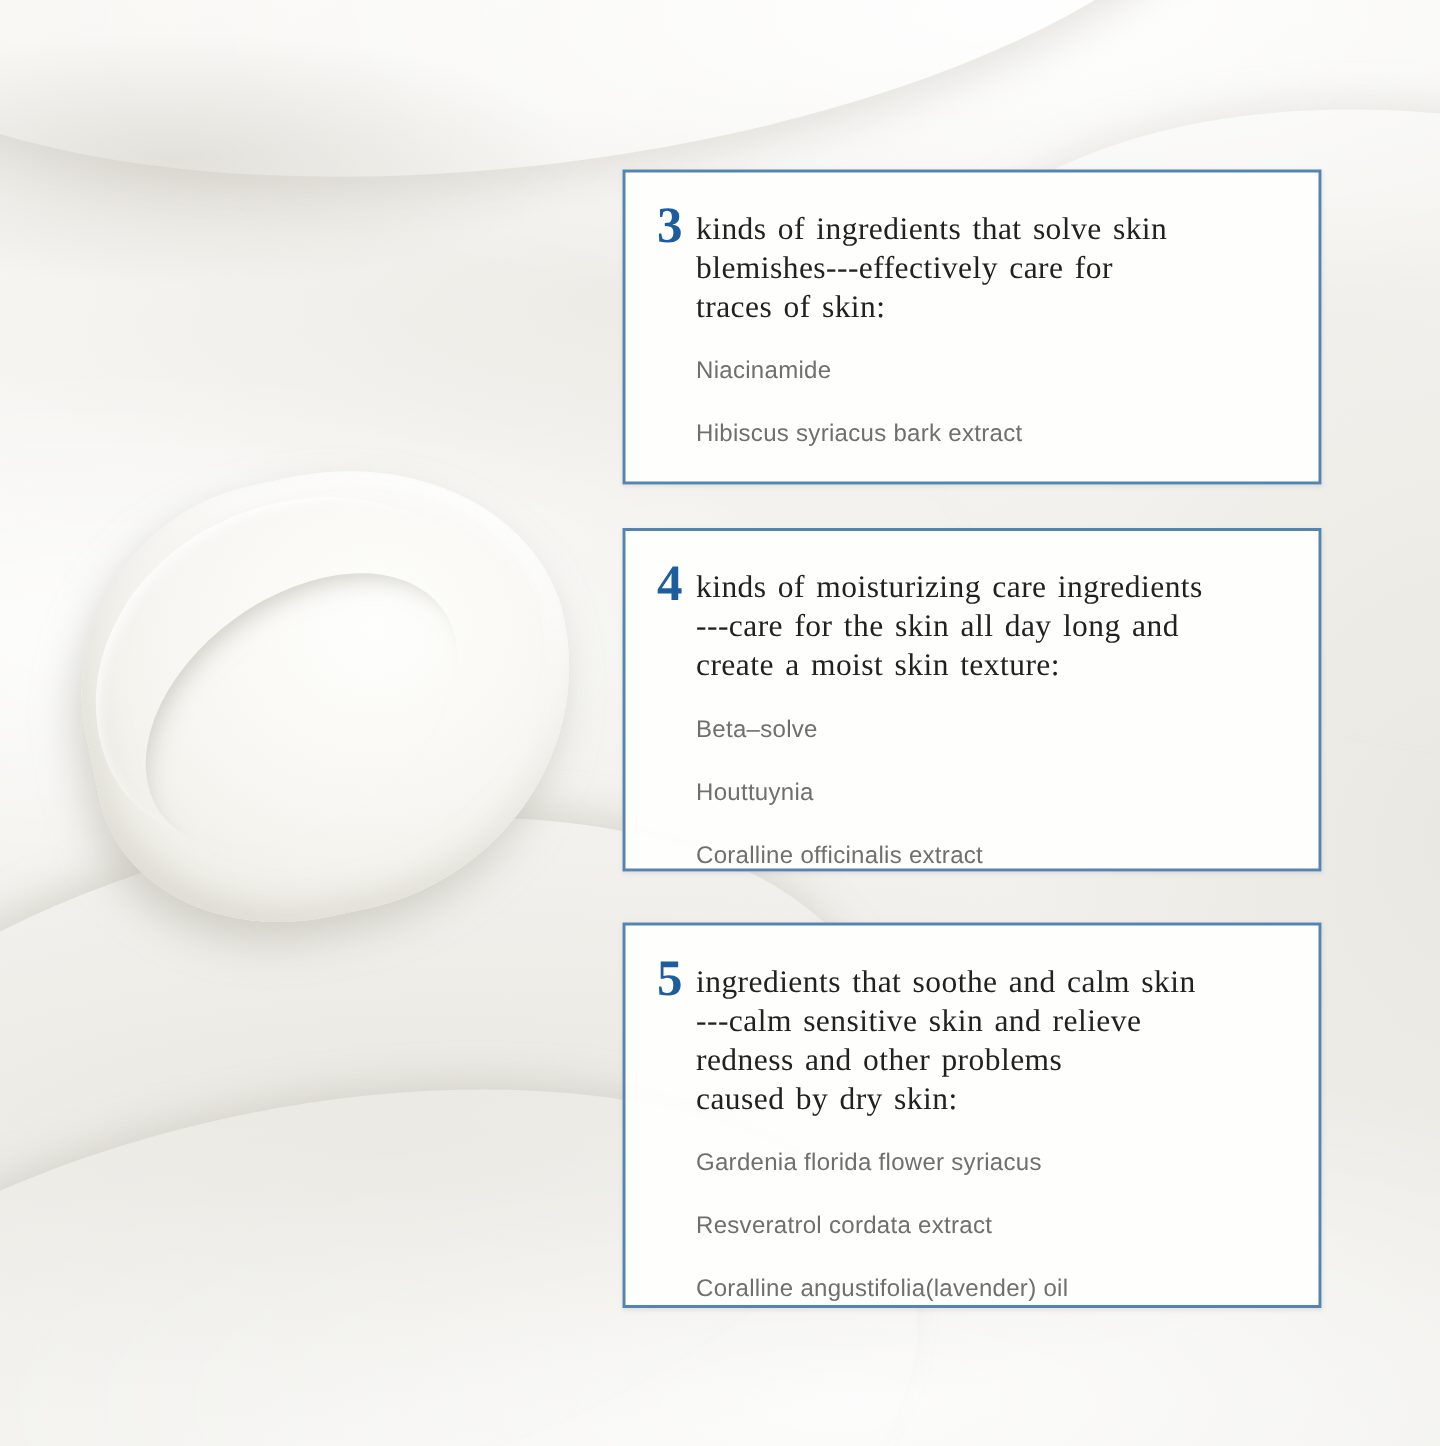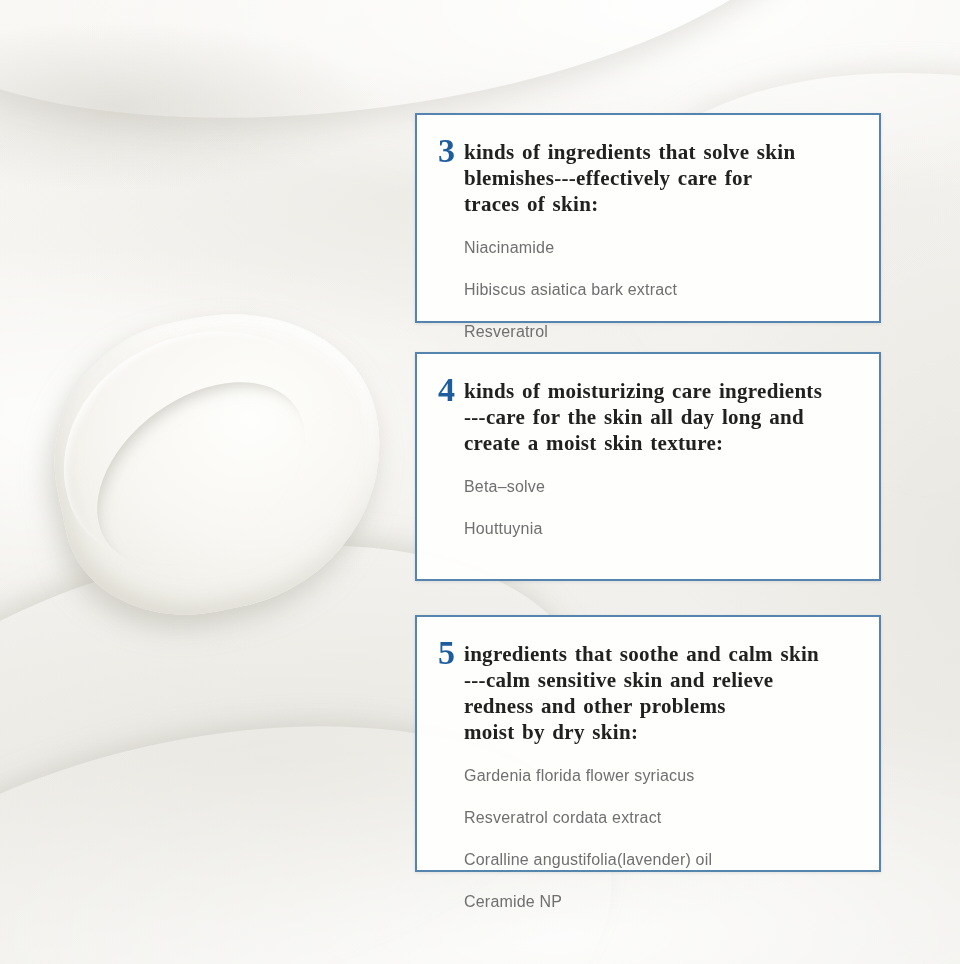--- a/index.html
+++ b/index.html
@@ -95,21 +95,21 @@
   .card-num {
     flex: 0 0 20px;
     margin-right: 6px; margin-top: -4px;
     font-family: "Liberation Serif", serif;
     font-weight: 700;
     font-size: 34px; line-height: 32px;
     color: var(--number_blue, #1d5c9d);
   }
   .card-heading {
     font-family: "Liberation Serif", serif;
-    font-weight: 700;
+    font-weight: 400;
     font-size: 21px; line-height: 26px;
     letter-spacing: 0.3px; word-spacing: 2px;
     color: var(--heading_text, #21211f);
     white-space: pre-line;
   }
   .ingredient-list { margin: 8px 0 0 26px; }
   .ingredient {
     font-family: "Liberation Sans", sans-serif;
     font-size: 16px; line-height: 22px;
     letter-spacing: 0.2px;
@@ -134,51 +134,50 @@
   <div class="card card-1">
     <div class="card-inner">
       <div class="card-head">
         <span class="card-num">3</span>
         <span class="card-heading">kinds of ingredients that solve skin
 blemishes---effectively care for
 traces of skin:</span>
       </div>
       <div class="ingredient-list">
           <div class="ingredient">Niacinamide</div>
-          <div class="ingredient">Hibiscus asiatica bark extract</div>
-          <div class="ingredient">Resveratrol</div>
+          <div class="ingredient">Hibiscus syriacus bark extract</div>
         </div>
     </div>
   </div>
 
   <div class="card card-2">
     <div class="card-inner">
       <div class="card-head">
         <span class="card-num">4</span>
         <span class="card-heading">kinds of moisturizing care ingredients
 ---care for the skin all day long and
 create a moist skin texture:</span>
       </div>
       <div class="ingredient-list">
           <div class="ingredient">Beta–solve</div>
           <div class="ingredient">Houttuynia</div>
+          <div class="ingredient">Coralline officinalis extract</div>
         </div>
     </div>
   </div>
 
   <div class="card card-3">
     <div class="card-inner">
       <div class="card-head">
         <span class="card-num">5</span>
         <span class="card-heading">ingredients that soothe and calm skin
 ---calm sensitive skin and relieve
 redness and other problems
-moist by dry skin:</span>
+caused by dry skin:</span>
       </div>
       <div class="ingredient-list">
           <div class="ingredient">Gardenia florida flower syriacus</div>
           <div class="ingredient">Resveratrol cordata extract</div>
           <div class="ingredient">Coralline angustifolia(lavender) oil</div>
-          <div class="ingredient">Ceramide NP</div>
         </div>
     </div>
   </div>
 </div>
 
 </body></html>

